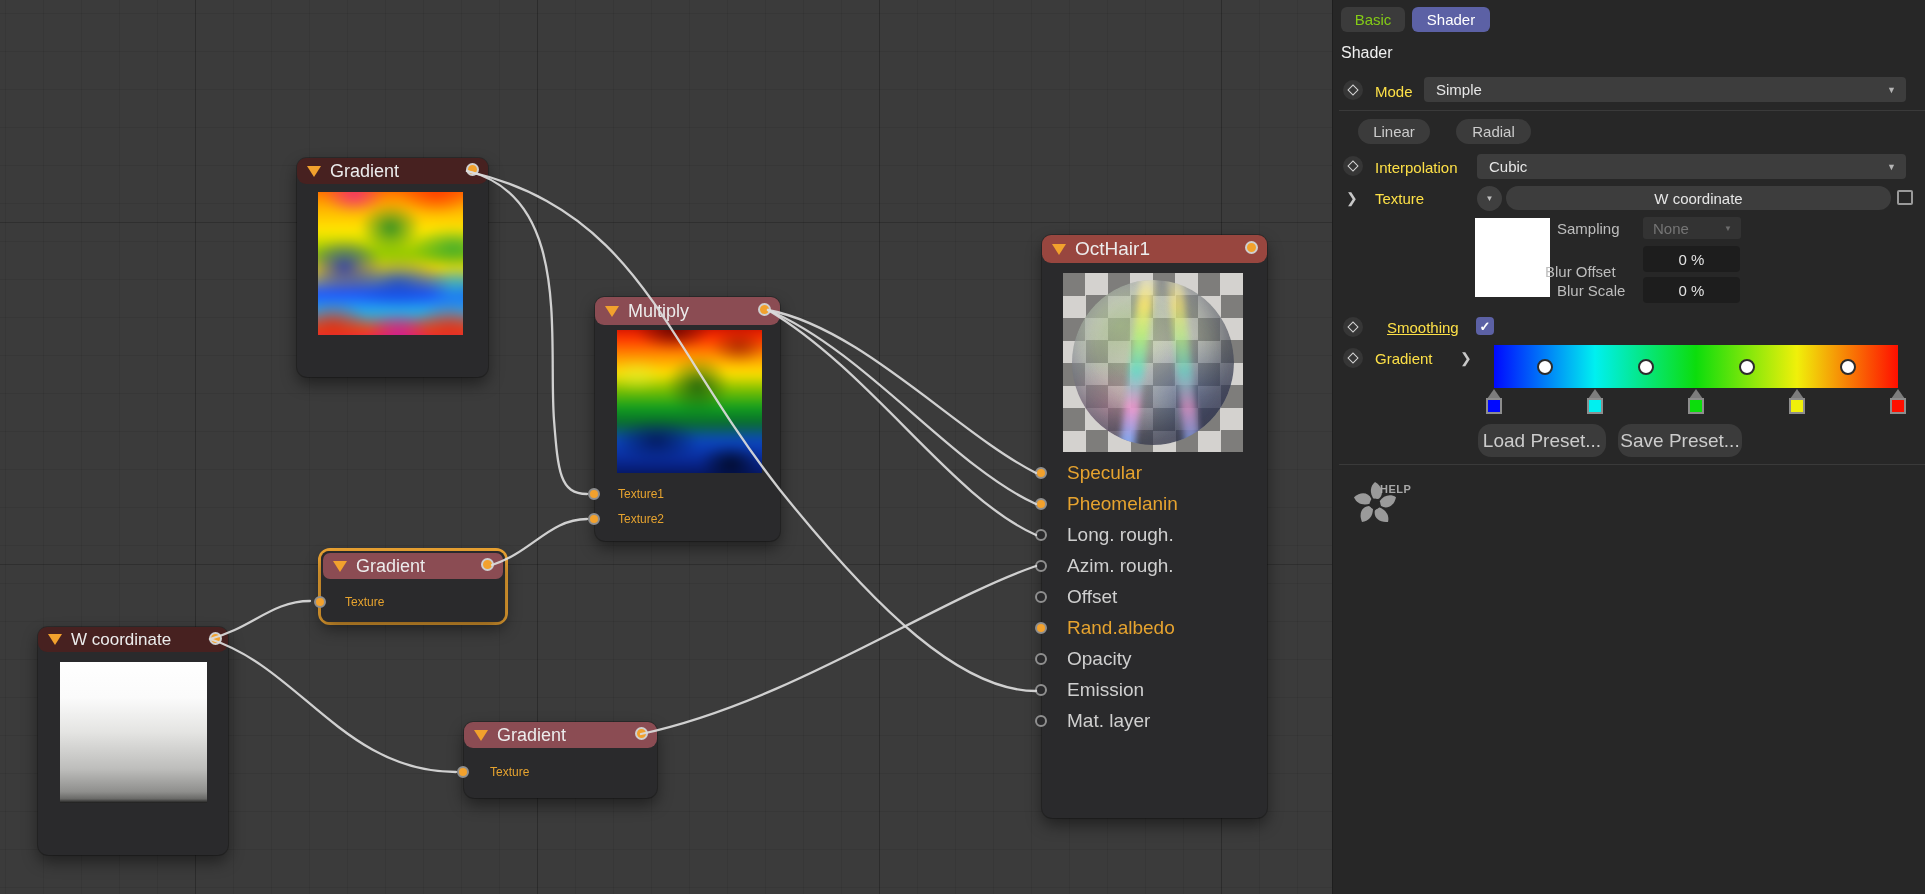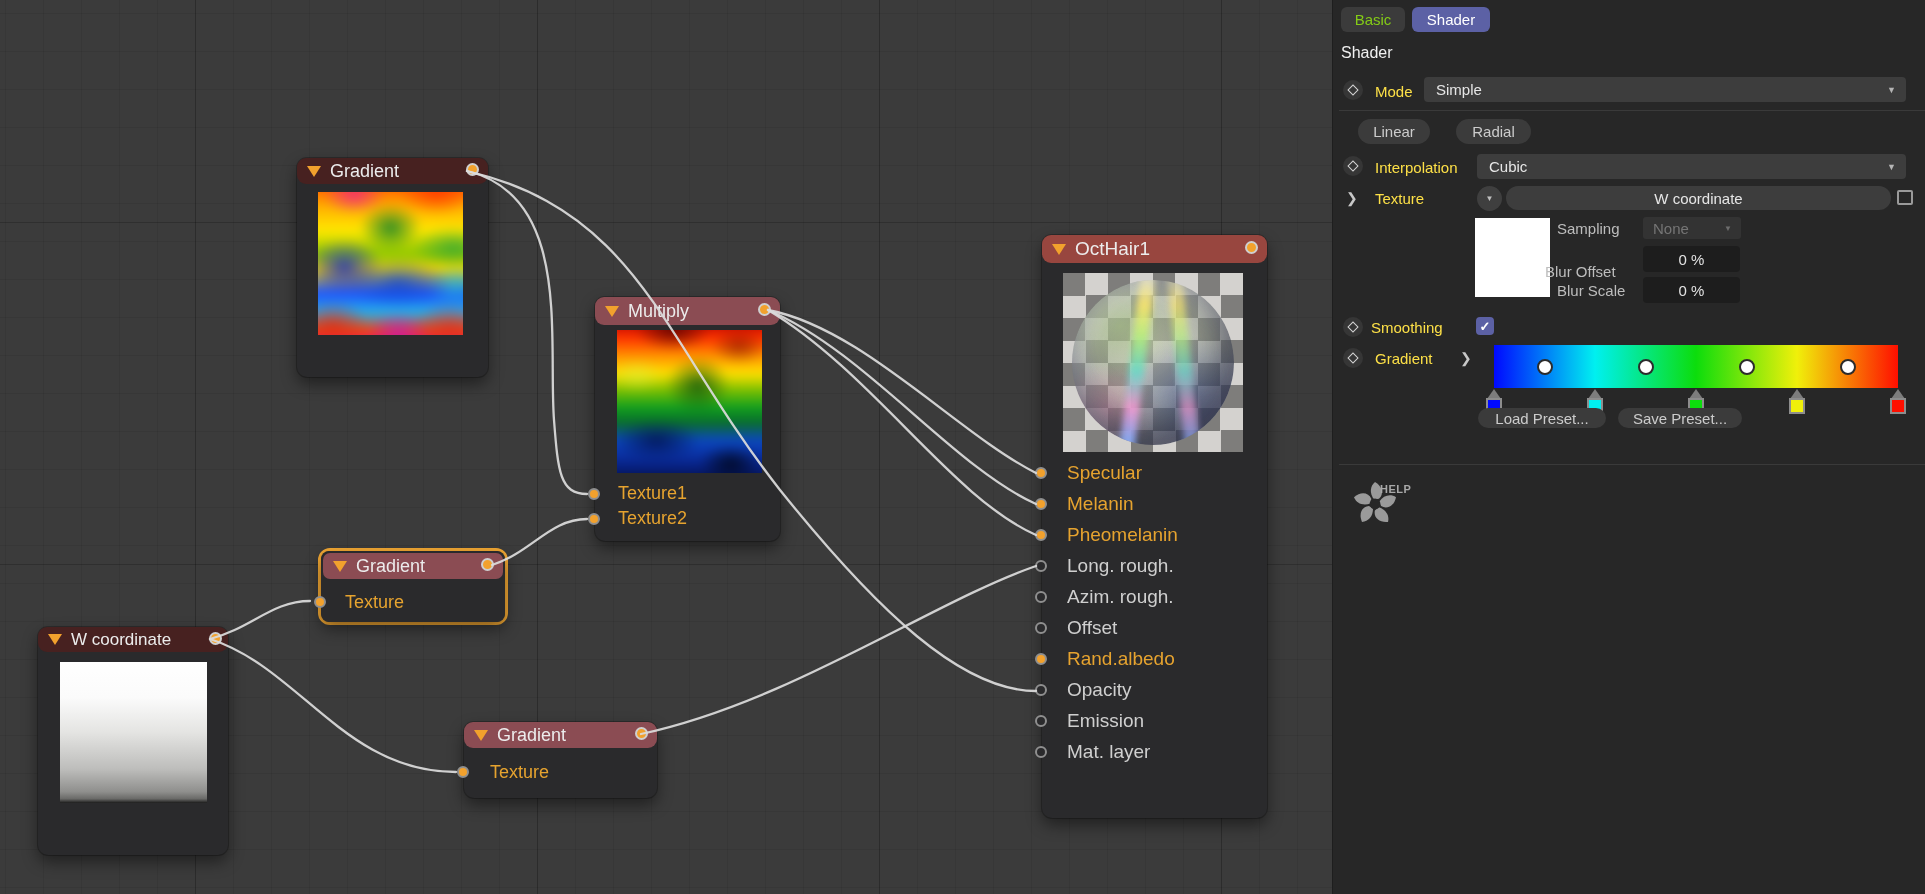--- a/index.html
+++ b/index.html
@@ -32,21 +32,21 @@
   .ntitle.brick  { background:#98463f; }
   .tri { width:0; height:0; border-left:7px solid transparent; border-right:7px solid transparent;
     border-top:11px solid #f2a12d; margin-right:9px; flex:0 0 auto; }
   .ttext { white-space:nowrap; }
   .outdot { position:absolute; right:9px; top:50%; width:13px; height:13px; margin-top:-8px;
     border-radius:50%; background:#f2a12d; border:2px solid #cfcfcf; }
   .thumb { position:absolute; overflow:hidden; }
   .thumb .blur { position:absolute; inset:-10px; filter:blur(5px); }
 
   .portrow { position:absolute; left:0; right:0; display:flex; align-items:center; }
-  .portrow .plabel { color:#cfcfcf; font-size:18px; white-space:nowrap; }
+  .portrow .plabel { color:#cfcfcf; font-size:12px; white-space:nowrap; }
   .portrow.big .plabel { font-size:19px; }
   .portrow.connected .plabel { color:#e6a32f; }
   .indot { position:absolute; left:-7px; top:50%; width:12px; height:12px; margin-top:-6px;
     border-radius:50%; background:#2a2a2c; border:2.5px solid #8f8f8f; }
   .portrow.connected .indot { background:#f2a12d; }
 
   .node.selected { border:3px solid #f1a733; border-radius:12px; }
   .node.selected .nbody { border-radius:8px; box-shadow:0 7px 16px rgba(0,0,0,.45); }
 
   
@@ -133,22 +133,22 @@
   .gradbar { position:absolute; left:161px; top:345px; width:404px; height:43px; }
   .knot { position:absolute; top:50%; width:16px; height:16px; margin:-8px 0 0 -8px;
     border-radius:50%; background:#ffffff; border:2px solid #2c2c2c; }
   .stop { position:absolute; top:389px; width:0; }
   .stop .tri2 { position:absolute; left:-7px; top:0; width:0; height:0;
     border-left:7px solid transparent; border-right:7px solid transparent;
     border-bottom:10px solid #7d7d7d; }
   .stop .sq { position:absolute; left:-8px; top:9px; width:16px; height:16px;
     border:2px solid #8d8d8d; }
 
-  .presetbtn { position:absolute; top:408px; height:20px; background:#3b3b3b; border-radius:13px;
-    color:#cccccc; display:flex; align-items:center; justify-content:center; font-size:15px; }
+  .presetbtn { position:absolute; top:424px; height:33px; background:#3b3b3b; border-radius:13px;
+    color:#cccccc; display:flex; align-items:center; justify-content:center; font-size:19px; }
 
   .helpwrap { position:absolute; left:16px; top:478px; width:80px; height:60px; }
   .helplabel { position:absolute; left:31px; top:5px; color:#a9a9a9; font-size:11px;
     font-weight:bold; letter-spacing:.5px; }
 </style>
 </head>
 <body>
 
 <div class="stage">
 
@@ -232,24 +232,20 @@
       <div class="thumb checker" style="left:21px; top:38px; width:180px; height:179px;">
         <div class="sphere">
           <div class="streak s1"></div>
           <div class="streak s2"></div>
         </div>
       </div>
       <div id="octhair-ports" style="position:absolute; left:0; top:222px; right:0;">
           <div class="portrow big connected" style="position: relative; height: 31.1px; padding-left: 25px;">
             <span class="indot"></span>
             <span class="plabel">Specular</span>
-          </div>
-          <div class="portrow big connected" style="position: relative; height: 31.1px; padding-left: 25px;">
-            <span class="indot"></span>
-            <span class="plabel">Melanin</span>
           </div>
           <div class="portrow big connected" style="position: relative; height: 31.1px; padding-left: 25px;">
             <span class="indot"></span>
             <span class="plabel">Pheomelanin</span>
           </div>
           <div class="portrow big" style="position: relative; height: 31.1px; padding-left: 25px;">
             <span class="indot"></span>
             <span class="plabel">Long. rough.</span>
           </div>
           <div class="portrow big" style="position: relative; height: 31.1px; padding-left: 25px;">
@@ -335,21 +331,21 @@
       <span class="arrow">▼</span>
     </div>
     <span class="minilabel" style="left:212px; top:251px;margin-top:12px;">Blur Offset</span>
     <div class="valbox" style="left:310px; top:246px; width:97px;">0 %</div>
     <span class="minilabel" style="left:224px; top:282px;">Blur Scale</span>
     <div class="valbox" style="left:310px; top:277px; width:97px;">0 %</div>
 
     <span class="diamond" style="left:10px; top:317px;">
         <i></i>
       </span>
-    <span class="rowlabel" style="left:38px; top:319px;">Smoothing</span>
+    <span class="rowlabel" style="left:54px; top:319px;text-decoration:underline;">Smoothing</span>
     <div class="checkbox" id="smoothing-checkbox" style="left: 143px; top: 317px; background: rgb(92, 97, 165);">✓</div>
 
     <span class="diamond" style="left:10px; top:348px;">
         <i></i>
       </span>
     <span class="rowlabel" style="left:42px; top:350px;">Gradient</span>
     <span class="chev" style="left:127px; top:350px;">❯</span>
 
     <div class="gradbar" id="gradient-bar" style="background: linear-gradient(to right, rgb(0, 9, 255) 0%, rgb(0, 240, 240) 25%, rgb(12, 221, 12) 50%, rgb(240, 240, 10) 75%, rgb(255, 15, 0) 100%);">
       <span class="knot" style="left: 12.5%;"></span>

